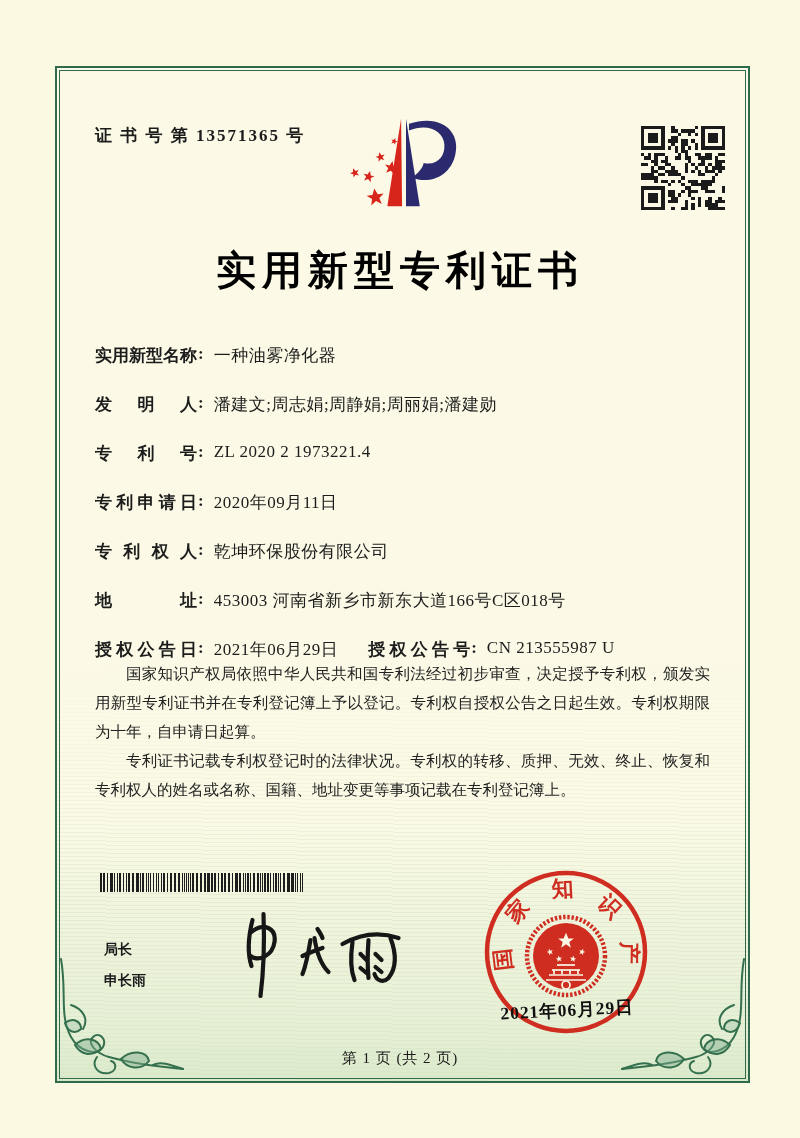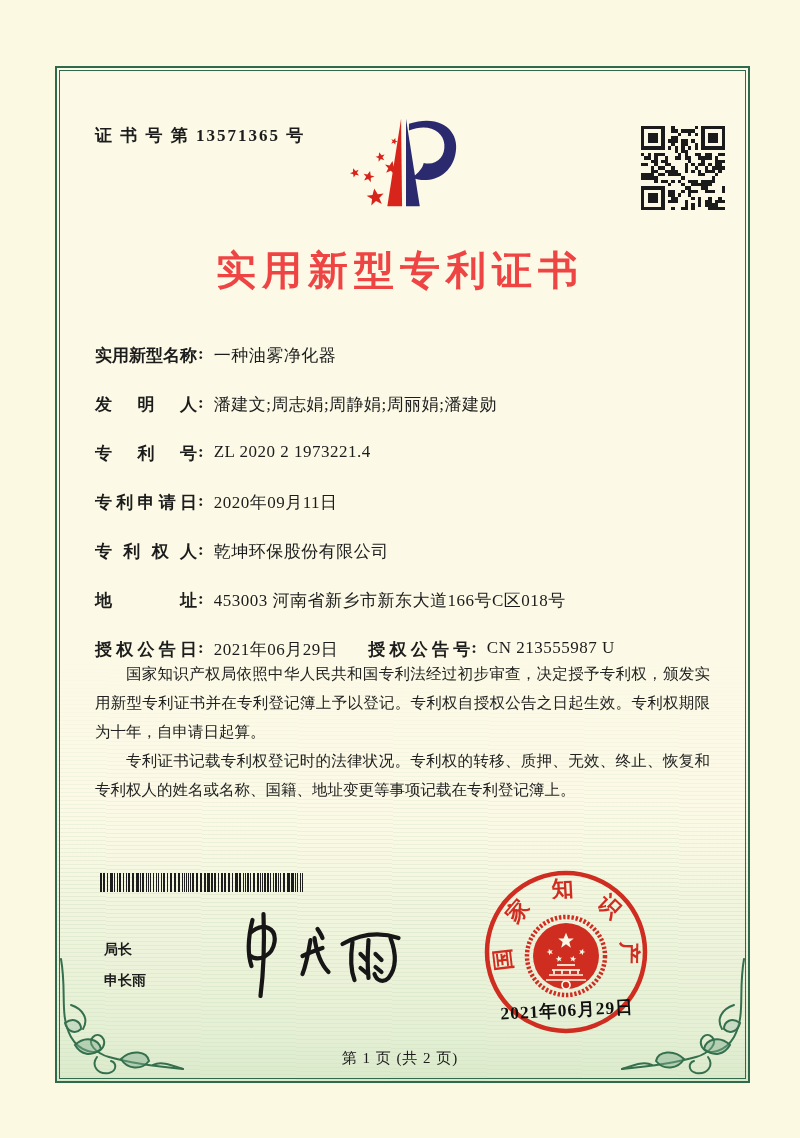--- a/index.html
+++ b/index.html
@@ -25,21 +25,21 @@
       linear-gradient(180deg,rgba(214,233,203,0) 35%,rgba(211,231,198,.55) 88%,rgba(205,227,192,.7) 100%),
       repeating-linear-gradient(0.6deg,rgba(122,168,122,.15) 0px,rgba(122,168,122,.15) 1px,transparent 1px,transparent 4px);
   }
   .cert-number{
     position:absolute;left:95px;top:124px;font-size:17px;letter-spacing:2px;font-weight:600;
   }
   .logo{position:absolute;left:347px;top:111px;width:118px;height:105px;}
   .qr{position:absolute;left:641px;top:126px;width:84px;height:84px;}
   .title{
     position:absolute;left:0;right:0;top:243px;text-align:center;
-    font-size:40px;font-weight:700;letter-spacing:6px;color:#ef4444;
+    font-size:40px;font-weight:700;letter-spacing:6px;color:#000000;
   }
   .fields{position:absolute;left:95px;top:344px;width:615px;font-size:17px;}
   .field-row{display:flex;align-items:flex-start;height:24px;margin-bottom:25px;white-space:nowrap;}
   .field-label{
     display:inline-block;width:102px;text-align:justify;text-align-last:justify;font-weight:600;
   }
   .field-colon{margin:0 10px 0 1px;font-weight:600;}
   .field-value{letter-spacing:.5px;}
   .pair2{margin-left:30px;}
   .paragraphs{

